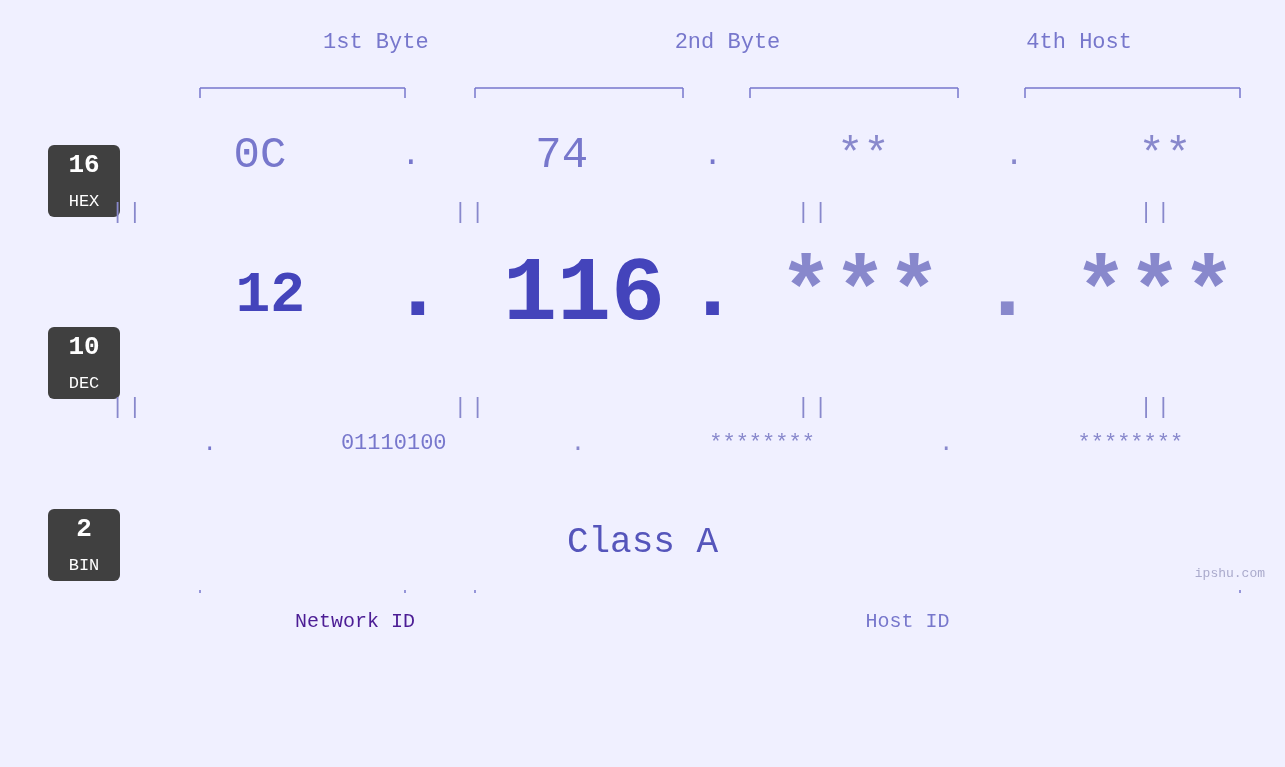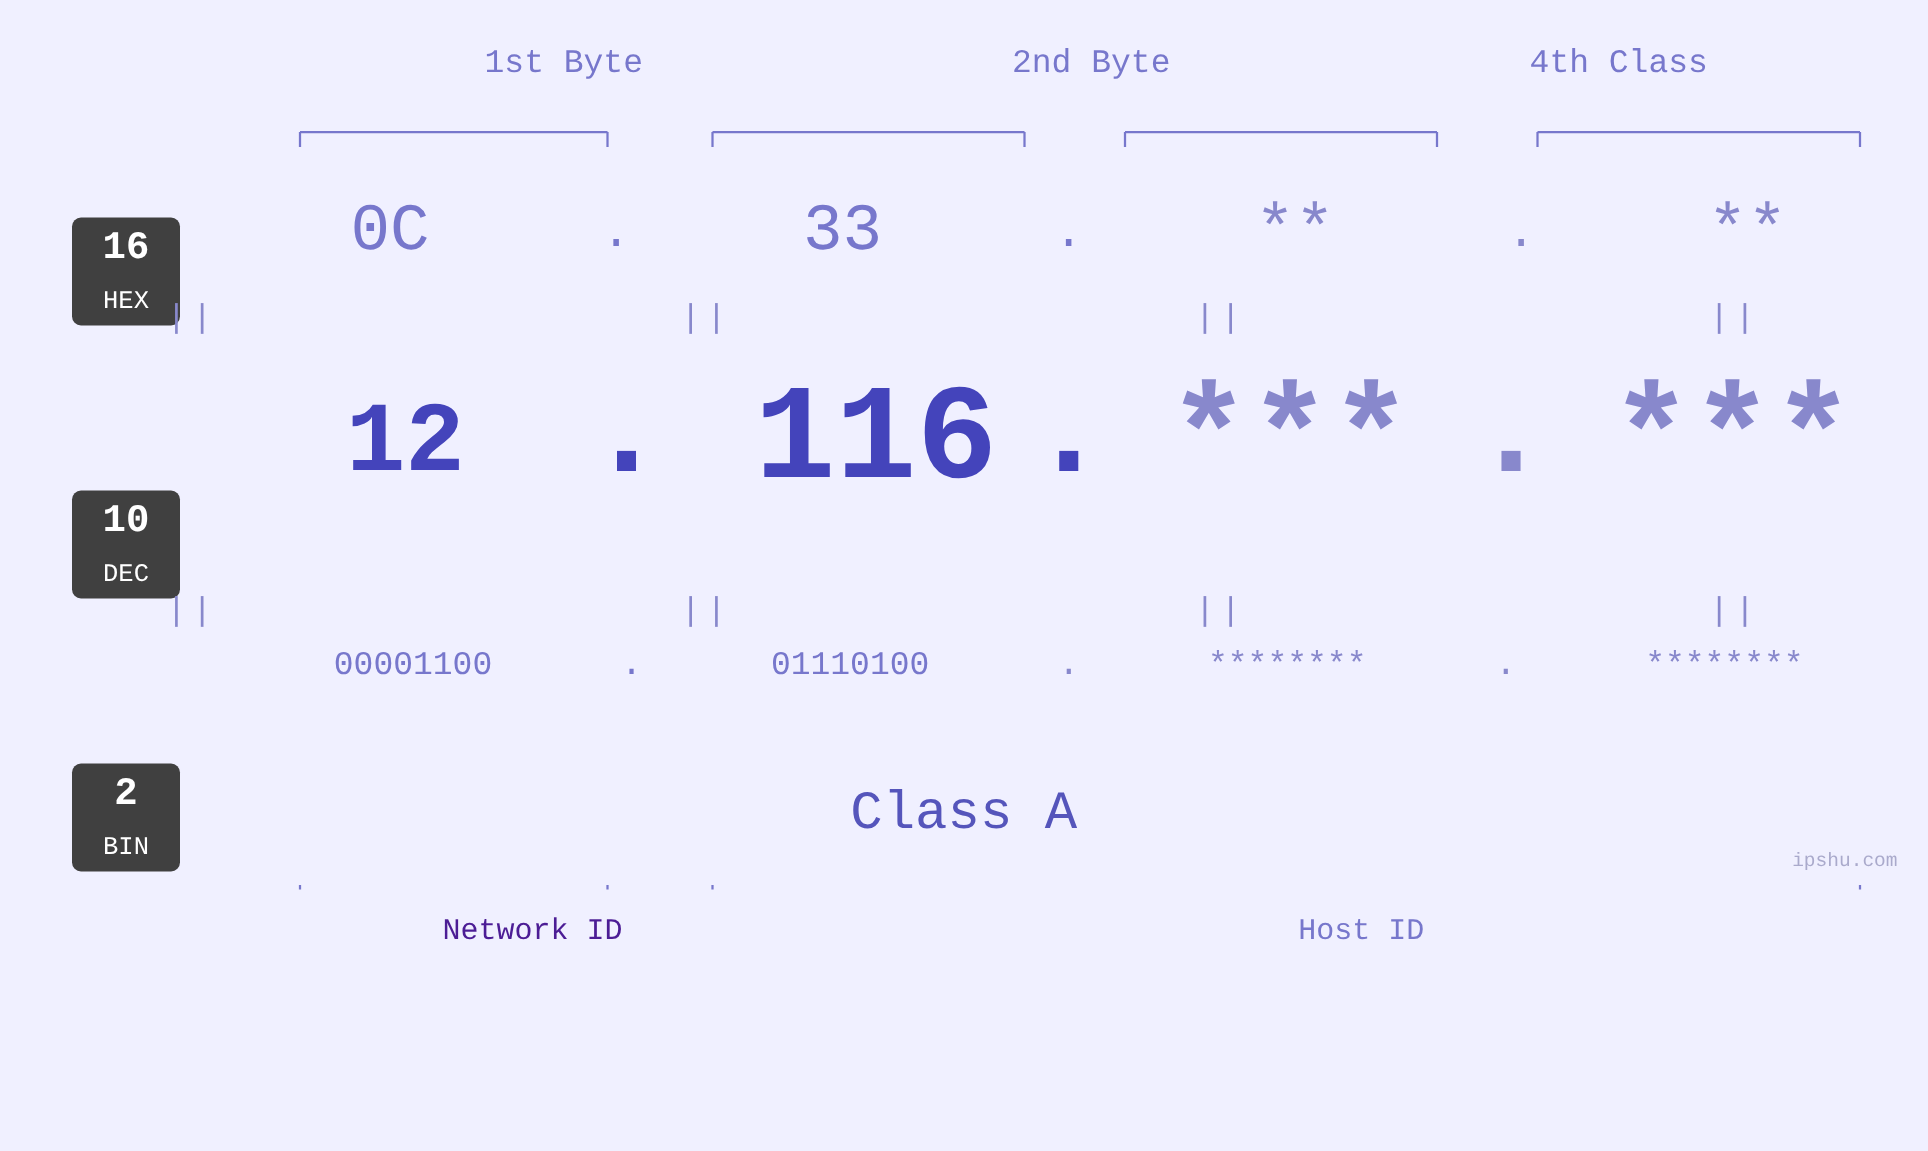--- a/index.html
+++ b/index.html
@@ -168,21 +168,21 @@
     }
   </style>
 </head>
 <body>
 
 <div class="main-container">
 
   <div class="byte-labels-row">
     <div class="byte-label">1st Byte</div>
     <div class="byte-label">2nd Byte</div>
-    <div class="byte-label">4th Class</div>
+    <div class="byte-label">4th Host</div>
   </div>
 
   <div class="badges-col">
     <div class="badge">
       <span class="badge-num">16</span>
       <span class="badge-label">HEX</span>
     </div>
     <div class="badge">
       <span class="badge-num">10</span>
       <span class="badge-label">DEC</span>
@@ -220,40 +220,40 @@
     <line x1="1240" y1="590" x2="1240" y2="600" stroke="#7777cc" stroke-width="1.5"></line>
 
     <line x1="200" y1="678" x2="200" y2="688" stroke="#7777cc" stroke-width="1.5"></line>
     <line x1="200" y1="688" x2="1240" y2="688" stroke="#7777cc" stroke-width="1.5"></line>
     <line x1="1240" y1="678" x2="1240" y2="688" stroke="#7777cc" stroke-width="1.5"></line>
   </svg>
 
   <div style="position:absolute; top:130px; left:160px; right:20px; display:flex; align-items:center; justify-content:space-between;">
     <div class="cell hex-val">0C</div>
     <div class="dot-sep" style="font-size:32px; color:#7777cc;">.</div>
-    <div class="cell hex-val">33</div>
+    <div class="cell hex-val">74</div>
     <div class="dot-sep" style="font-size:32px; color:#7777cc;">.</div>
     <div class="cell hex-val masked-value">**</div>
     <div class="dot-sep" style="font-size:32px; color:#8888cc;">.</div>
     <div class="cell hex-val masked-value">**</div>
   </div>
 
   <div class="equals-row equals-row-1">
     <div class="eq-cell">||</div>
     <div style="width:30px;"></div>
     <div class="eq-cell">||</div>
     <div style="width:30px;"></div>
     <div class="eq-cell">||</div>
     <div style="width:30px;"></div>
     <div class="eq-cell">||</div>
   </div>
 
   <div style="position:absolute; top:240px; left:160px; right:20px; display:flex; align-items:center; justify-content:space-around;">
     <div class="cell" style="width:200px; text-align:center;">
-      <span style="font-size:66px; font-weight:bold; color:#4444bb;">12</span>
+      <span style="font-size:58px; font-weight:bold; color:#4444bb;">12</span>
     </div>
     <div style="font-size:90px; font-weight:bold; color:#4444bb; margin-bottom:8px;">.</div>
     <div class="cell" style="width:200px; text-align:right;">
       <span style="font-size:90px; font-weight:bold; color:#4444bb;">116</span>
     </div>
     <div style="font-size:90px; font-weight:bold; color:#4444bb; margin-bottom:8px;">.</div>
     <div class="cell" style="width:200px; text-align:center;">
       <span style="font-size:90px; font-weight:bold; color:#8888cc;">***</span>
     </div>
     <div style="font-size:90px; font-weight:bold; color:#8888cc; margin-bottom:8px;">.</div>
@@ -266,21 +266,20 @@
     <div class="eq-cell">||</div>
     <div style="width:30px;"></div>
     <div class="eq-cell">||</div>
     <div style="width:30px;"></div>
     <div class="eq-cell">||</div>
     <div style="width:30px;"></div>
     <div class="eq-cell">||</div>
   </div>
 
   <div style="position:absolute; top:430px; left:160px; right:20px; display:flex; align-items:center; justify-content:space-around;">
-    <div class="cell bin-val">00001100</div>
     <div class="dot-sep" style="font-size:24px; color:#7777cc;">.</div>
     <div class="cell bin-val">01110100</div>
     <div class="dot-sep" style="font-size:24px; color:#8888cc;">.</div>
     <div class="cell bin-val masked-value">********</div>
     <div class="dot-sep" style="font-size:24px; color:#8888cc;">.</div>
     <div class="cell bin-val masked-value">********</div>
   </div>
 
   <div style="position:absolute; top:610px; left:160px; right:20px; display:flex; align-items:center;">
     <div class="network-id-label">Network ID</div>

